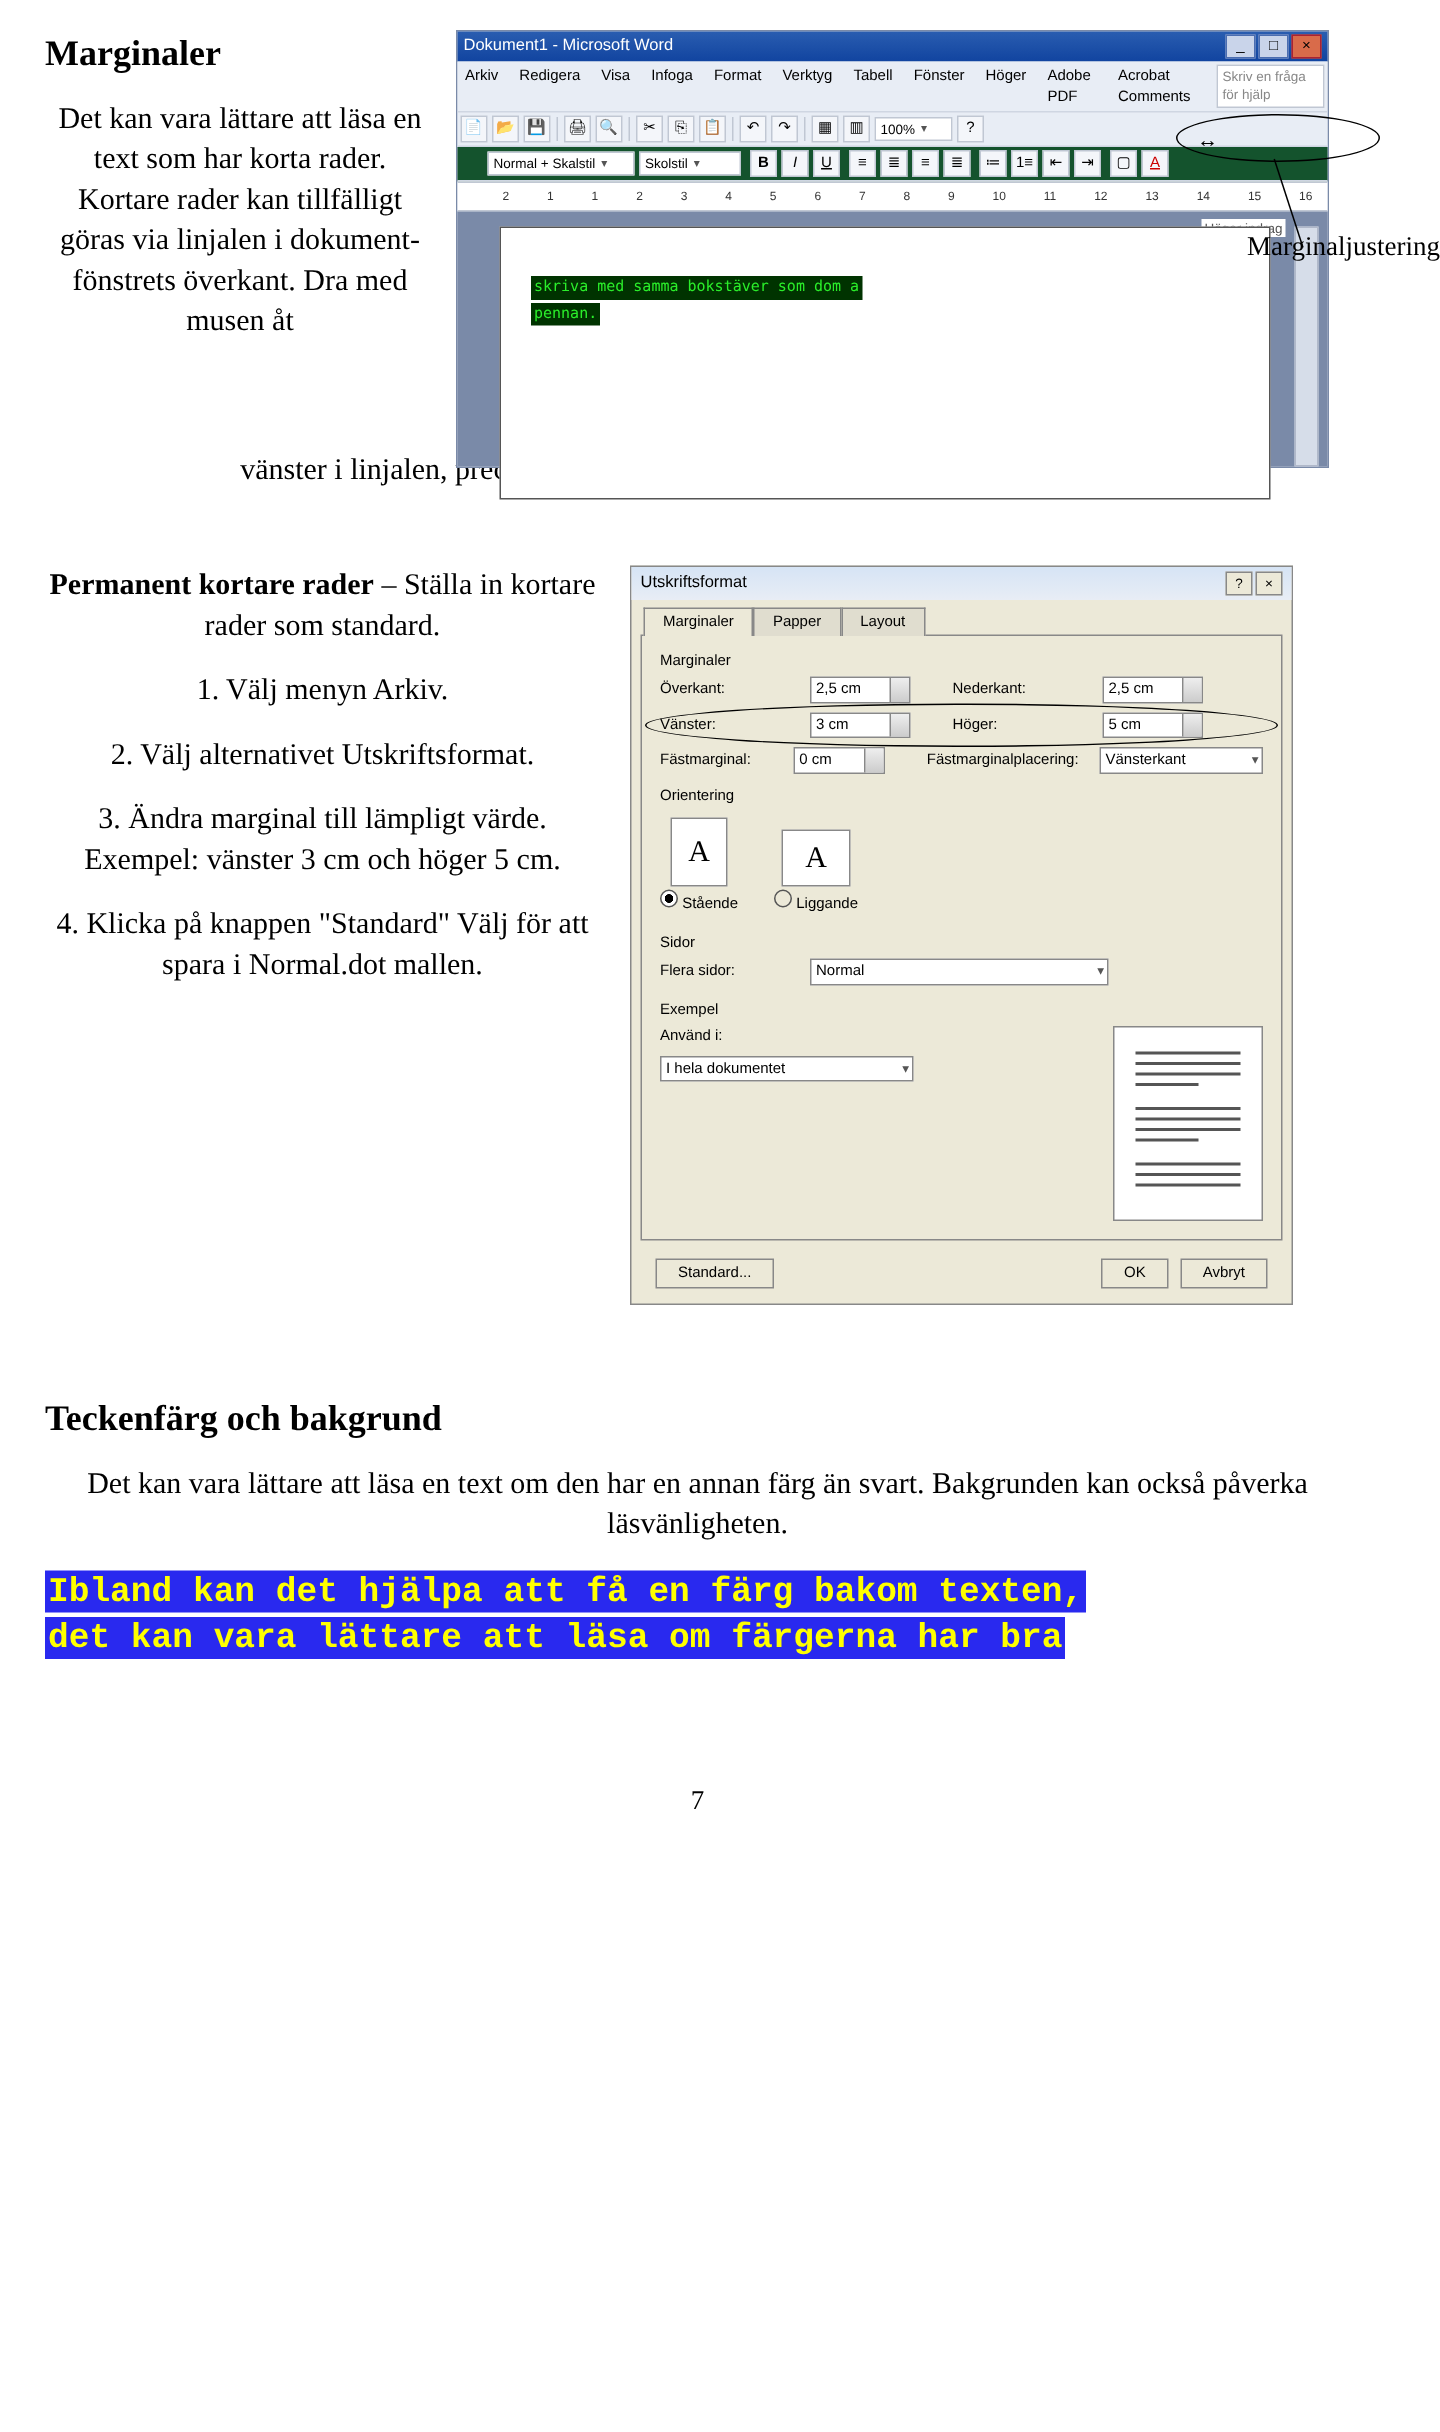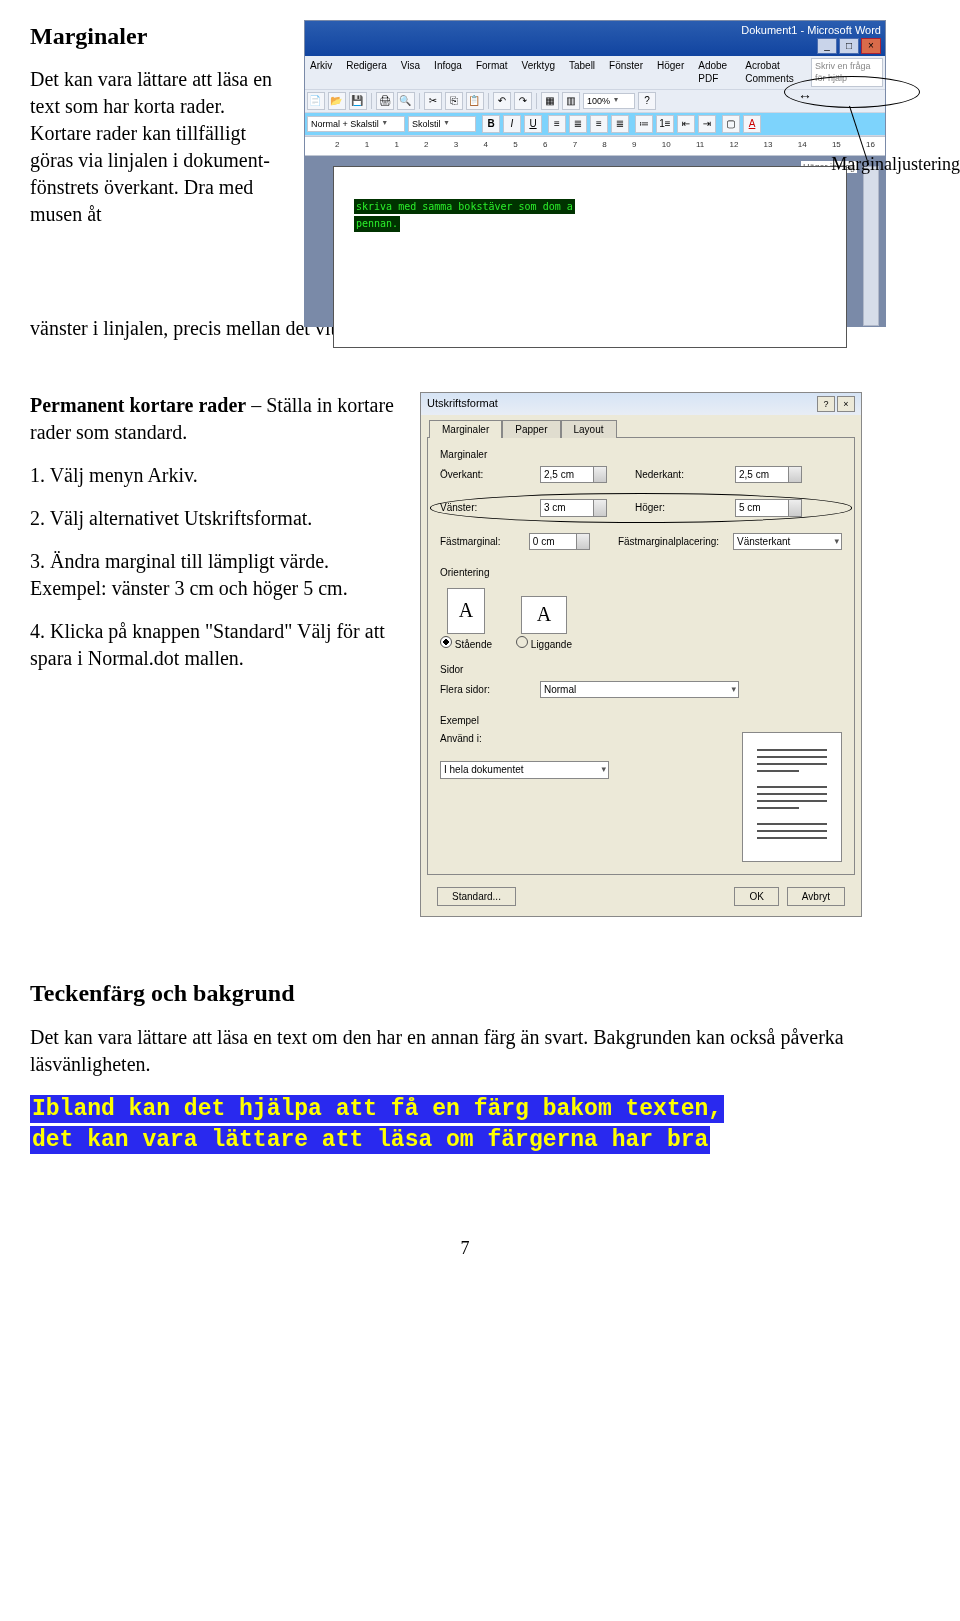--- a/index.html
+++ b/index.html
@@ -6,54 +6,53 @@
     font-family: "Times New Roman", Times, serif;
     font-size: 20px;
     margin: 0;
     padding: 20px 60px 20px 30px;
     background: #fff;
     line-height: 1.35;
     width: 960px;
     box-sizing: border-box;
   }
   h2 { font-size: 24px; font-weight: bold; margin: 0 0 14px 0; }
-  p { margin: 0 0 16px 0; }
+  p { margin: 0 0 16px 0; text-align: center; }
   .top { display: flex; gap: 14px; align-items: flex-start; }
   .left-col { width: 260px; flex: 0 0 260px; }
   .right-col { flex: 1; position: relative; }
 
   
   .word-window {
     border: 1px solid #7a8aa8;
     background: #e3e8f1;
     width: 580px;
     font-family: Verdana, Tahoma, sans-serif;
     font-size: 10px;
     color: #000;
   }
   .titlebar {
     background: linear-gradient(#2a5db0, #1144a0);
     color: #fff;
     padding: 2px 4px;
     display: flex;
     justify-content: space-between;
-    align-items: flex-end;
+    align-items: flex-start;
     font-size: 11px;
-    flex-direction: column;
   }
   .titlebar .btns { display: flex; gap: 2px; }
   .winbtn { width: 18px; height: 14px; background: #c9d4ea; border: 1px solid #4b6db0; display:flex;align-items:center;justify-content:center;font-size:10px; color:#000;}
   .winbtn.close{background:#d96b4a;border-color:#a23;}
   .menubar { background:#e8edf5; padding:2px 2px; display:flex; gap:8px; font-size:10px; color:#000;}
   .menubar span{padding:1px 3px;}
   .toolbar { background:#e8edf5; padding:2px 2px; display:flex; gap:3px; align-items:center; border-top:1px solid #cfd6e2;border-bottom:1px solid #cfd6e2;}
   .tbtn { width:16px;height:16px;border:1px solid #c0c7d3;background:#f4f6fa;display:flex;align-items:center;justify-content:center;font-size:10px;}
   .toolbar .sep{width:1px;height:16px;background:#c0c7d3;margin:0 1px;}
   .search-help{background:#fff;border:1px solid #c0c7d3;font-size:9px;padding:1px 3px;color:#888;margin-left:auto;width:100px;}
-  .fmtbar{background:#7dd3fc;padding:2px 2px;display:flex;gap:3px;align-items:center;border-bottom:1px solid #cfd6e2;}
+  .fmtbar{background:#14532d;padding:2px 20px;display:flex;gap:3px;align-items:center;border-bottom:1px solid #cfd6e2;}
   .combo{background:#fff;border:1px solid #c0c7d3;padding:1px 3px;font-size:9px;display:flex;align-items:center;gap:4px;}
   .combo:after{content:"▾";font-size:8px;color:#555;}
   .ruler{background:#fff;height:18px;border-top:1px solid #c0c7d3;border-bottom:1px solid #c0c7d3;position:relative;font-size:8px;color:#333;}
   .ruler .ticks{position:absolute;left:30px;right:10px;top:0;bottom:0;display:flex;justify-content:space-between;align-items:center;}
   .ruler .ticks span{font-size:8px;}
   .workspace{background:#7a8aa8;padding:10px 20px 0 28px;height:160px;position:relative;}
   .page{background:#fff;border:1px solid #555;height:150px;margin:0 18px 0 0;padding:30px 20px 0 20px;position:relative;}
   .mrg-label{position:absolute;right:28px;top:5px;font-size:9px;color:#555;background:#fff;padding:0 2px;}
   .hltext{background:#003300;color:#2aee2a;font-family:monospace;font-size:10px;padding:1px 2px;display:inline-block;white-space:nowrap;}
   .page .hltext{margin-top:2px;}
@@ -71,21 +70,21 @@
   .dialog{width:440px;border:1px solid #888;background:#ece9d8;font-family:Tahoma,Verdana,sans-serif;font-size:11px;}
   .dlg-title{background:linear-gradient(#d6e4f5,#e8edf5);padding:3px 6px;display:flex;justify-content:space-between;align-items:flex-start;font-size:11px;}
   .dlg-title .hbtns{display:flex;gap:2px;}
   .hbtn{width:16px;height:14px;border:1px solid #888;background:#ece9d8;display:flex;align-items:center;justify-content:center;font-size:9px;}
   .tabs{display:flex;padding:4px 8px 0 8px;gap:0;}
   .tab{border:1px solid #888;border-bottom:none;padding:2px 12px;background:#ece9d8;font-size:10px;position:relative;top:1px;}
   .tab.active{background:#ece9d8;z-index:2;}
   .tab.inactive{background:#e0ddcf;}
   .dlg-body{border:1px solid #888;margin:0 6px 6px 6px;padding:10px 12px 12px 12px;background:#ece9d8;}
   .group-label{font-size:10px;margin-bottom:4px;}
-  .row{display:flex;gap:10px;align-items:center;margin-bottom:16px;}
+  .row{display:flex;gap:10px;align-items:center;margin-bottom:6px;}
   .row label{width:90px;font-size:10px;}
   .spin{background:#fff;border:1px solid #888;padding:1px 14px 1px 3px;width:48px;font-size:10px;position:relative;}
   .spin:after{content:"";position:absolute;right:0;top:0;bottom:0;width:12px;background:linear-gradient(#eee,#ccc);border-left:1px solid #888;}
   .combo2{background:#fff;border:1px solid #888;padding:1px 14px 1px 3px;font-size:10px;position:relative;min-width:90px;}
   .combo2:after{content:"▾";position:absolute;right:2px;top:1px;font-size:9px;color:#555;}
   .circled{position:relative;}
   .circled:before{content:"";position:absolute;left:-10px;right:-10px;top:-6px;bottom:-6px;border:1px solid #000;border-radius:50%;}
   .orientation{display:flex;gap:24px;margin:8px 0 12px 0;align-items:flex-end;}
   .radio-op{display:flex;flex-direction:column;align-items:center;gap:2px;font-size:10px;}
   .pageicon{width:36px;height:44px;border:1px solid #888;background:#fff;display:flex;align-items:center;justify-content:center;font-family:serif;font-size:20px;}

